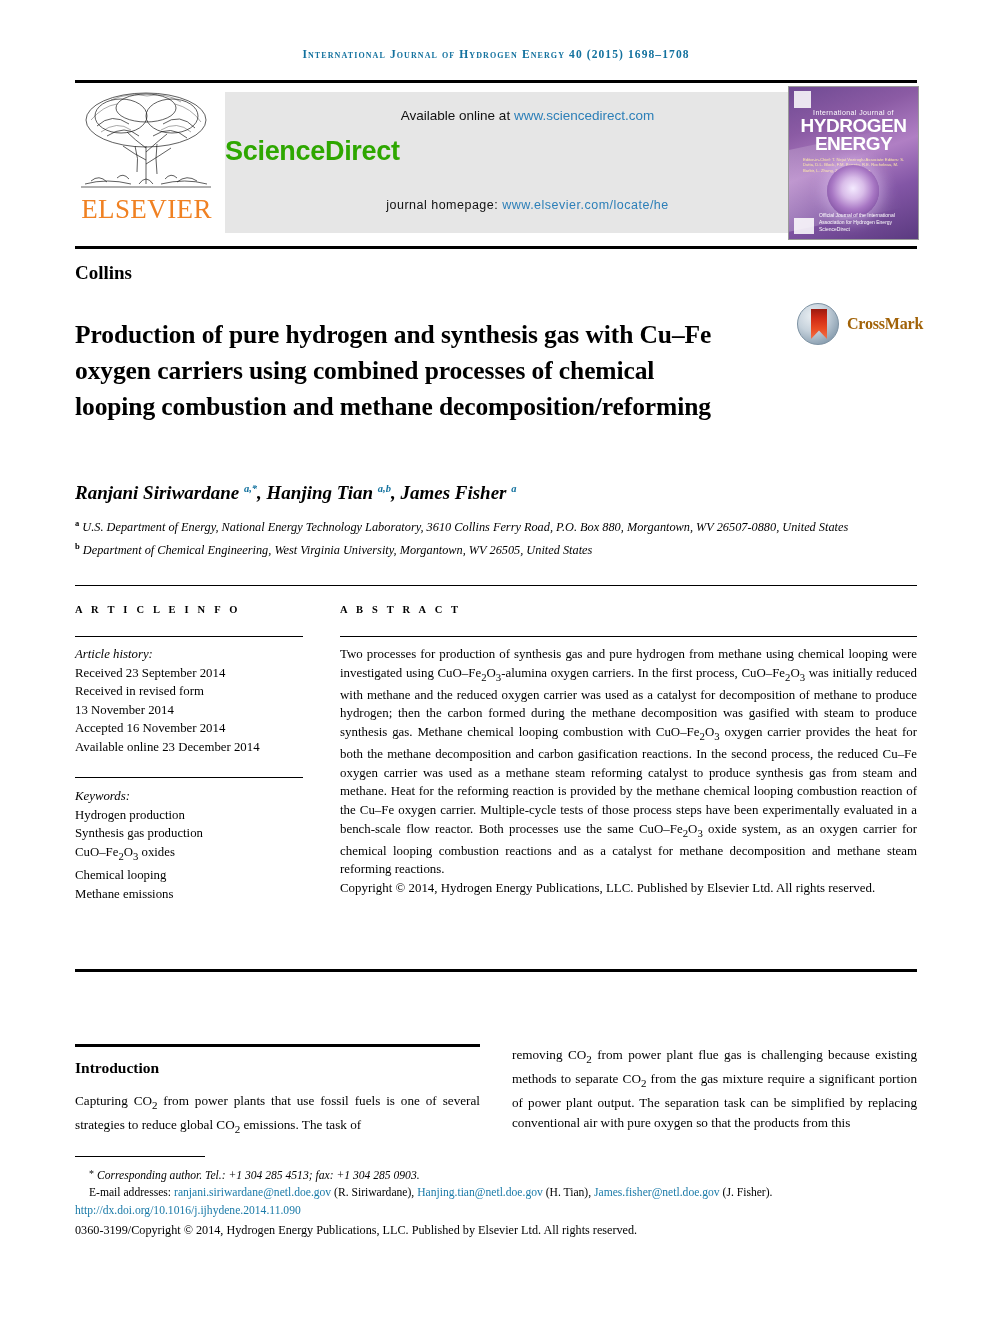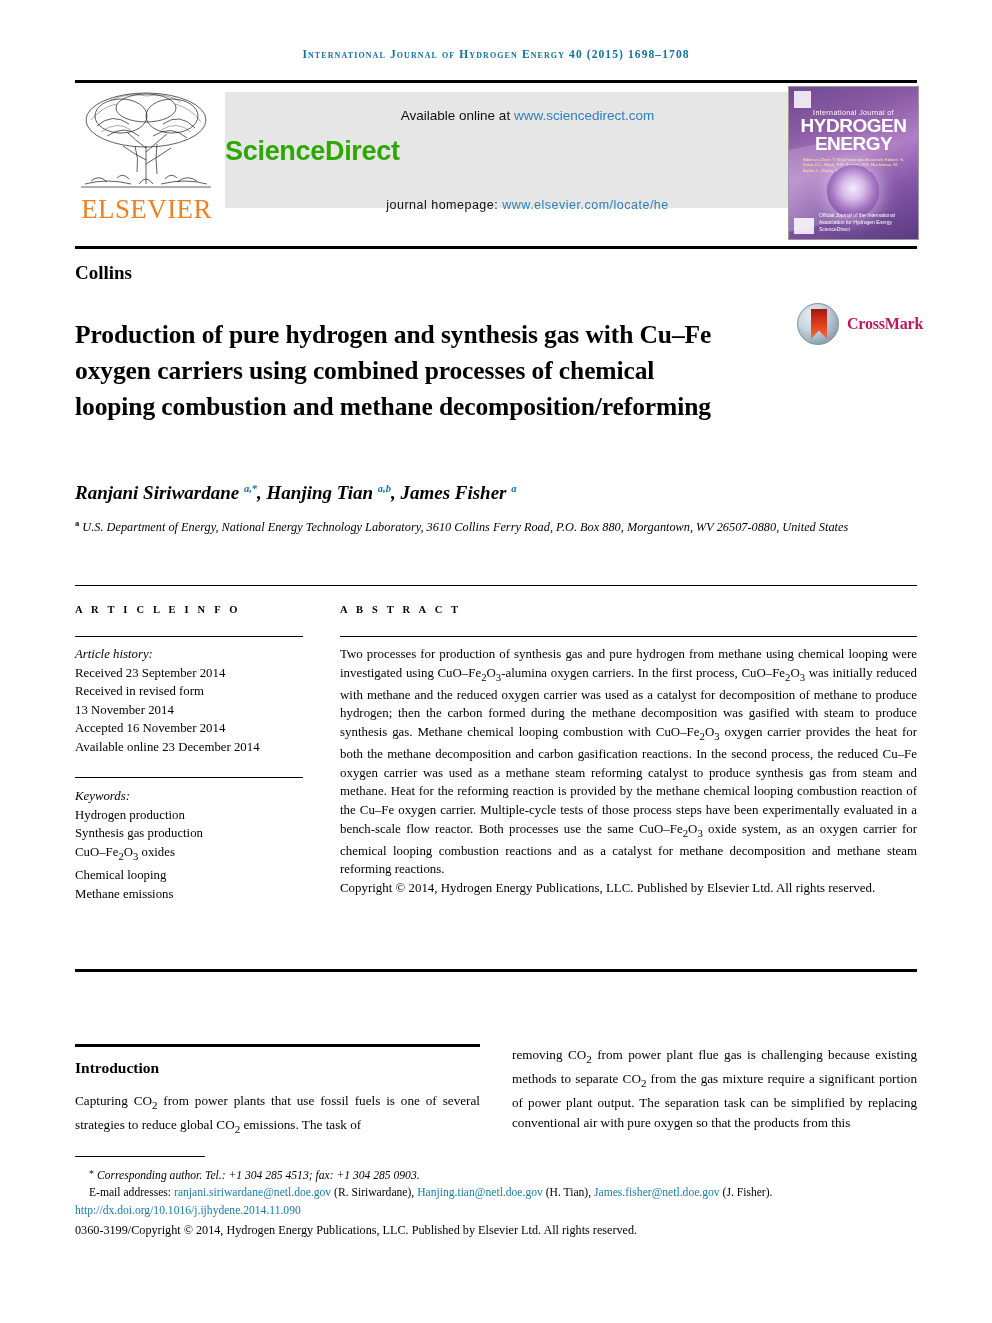--- a/index.html
+++ b/index.html
@@ -40,21 +40,21 @@
   .elsevier-word{
     position:absolute;left:0;top:110px;width:143px;
     text-align:center;
     font-family:"Liberation Serif", serif;
     font-size:27px;
     color:#f08122;
     letter-spacing:0.4px;
     line-height:1;
   }
   .sd-band{
-    position:absolute;left:150px;top:6px;width:605px;height:116px;
+    position:absolute;left:150px;top:6px;width:605px;height:141px;
     background:#e6e6e6;
   }
   .sd-available{
     position:absolute;left:0;top:16px;width:605px;text-align:center;
     font-family:"Liberation Sans", sans-serif;
     font-size:13.5px;color:#111;
   }
   .sd-available a{color:#2c7fb8;text-decoration:none;}
   .sd-logo{
     position:absolute;left:0;top:44px;width:605px;text-align:left;
@@ -146,21 +146,21 @@
     box-sizing:border-box;
   }
   .cm-ribbon{
     position:absolute;left:13px;top:5px;width:16px;height:30px;
     background:linear-gradient(180deg,#9b1b10 0%,#cf2a16 30%,#e84a22 65%,#f2714a 100%);
     clip-path:polygon(0 0,100% 0,100% 100%,50% 72%,0 100%);
   }
   .cm-text{
     position:absolute;left:50px;top:12px;
     font-family:"Liberation Serif", serif;
-    font-weight:bold;font-size:16px;color:#be185d;letter-spacing:-0.2px;
+    font-weight:bold;font-size:16px;color:#a16207;letter-spacing:-0.2px;
   }
 
   
   .authors{
     position:absolute;left:75px;top:482px;width:760px;
     font-family:"Liberation Serif", serif;
     font-style:italic;font-weight:bold;font-size:19px;
   }
   .authors sup{font-size:10.5px;color:#12719e;font-weight:bold;font-style:italic;}
   .affil{
@@ -325,20 +325,21 @@
   <div class="crossmark">
     <div class="cm-circle">
       <div class="cm-ribbon"></div>
     </div>
     <div class="cm-text">CrossMark</div>
   </div>
 
   <div class="authors">Ranjani Siriwardane <sup>a,*</sup>, Hanjing Tian <sup>a,b</sup>, James Fisher <sup>a</sup></div>
   <div class="affil">
     <div><sup>a</sup> <span>U.S. Department of Energy, National Energy Technology Laboratory, 3610 Collins Ferry Road, P.O. Box 880, Morgantown, WV 26507-0880, United States</span></div>
+    <div><sup>b</sup> <span>Department of Chemical Engineering, West Virginia University, Morgantown, WV 26505, United States</span></div>
   </div>
 
   <div class="rule-thin ai-rule-top"></div>
   <div class="h-info">A R T I C L E   I N F O</div>
   <div class="h-abs">A B S T R A C T</div>
   <div class="rule-thin info-rule-1"></div>
   <div class="rule-thin abs-rule-1"></div>
 
   <div class="history">
     <div class="lbl">Article history:</div>

